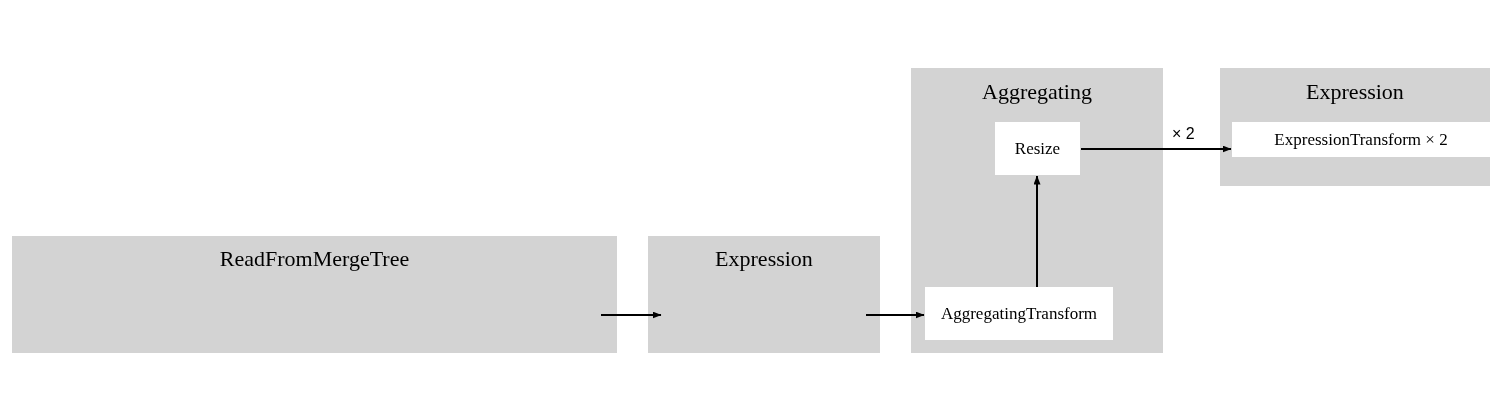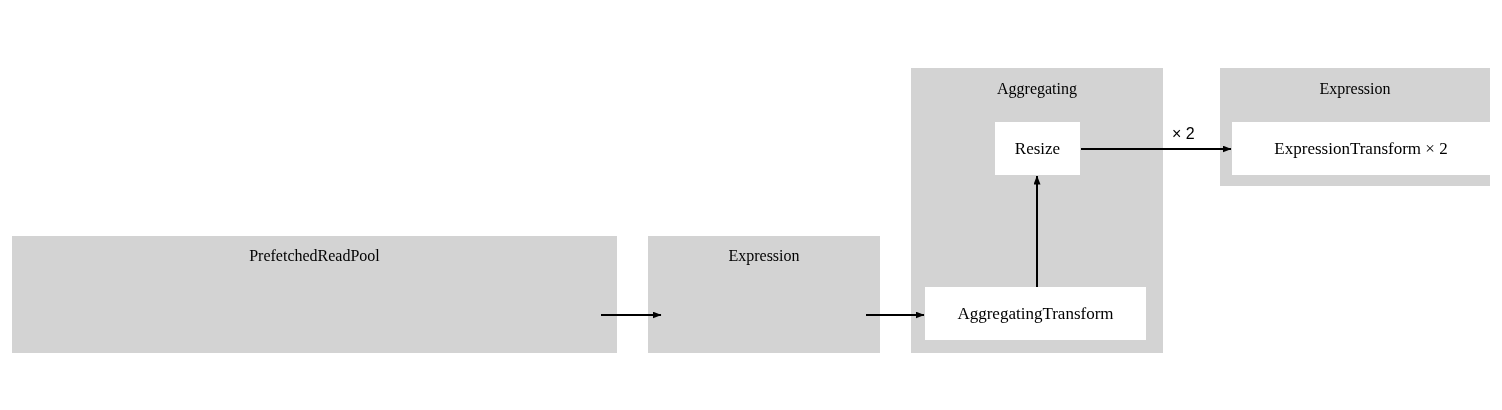--- a/index.html
+++ b/index.html
@@ -22,21 +22,21 @@
   .cluster {
     position: absolute;
     background: #d3d3d3;
     box-sizing: border-box;
   }
   .cluster-title {
     position: absolute;
     left: 0;
     right: 0;
     text-align: center;
-    font-size: 16px;
+    font-size: 22px;
     line-height: 1;
     color: #000000;
     white-space: nowrap;
   }
   .node {
     position: absolute;
     background: #ffffff;
     box-sizing: border-box;
     display: flex;
     align-items: center;
@@ -62,40 +62,40 @@
     white-space: nowrap;
     font-family: "Liberation Sans", "DejaVu Sans", sans-serif;
   }
 </style>
 </head>
 <body>
 
 <div id="canvas">
 
   <div class="cluster" style="left:12px; top:236px; width:605px; height:117px;">
-    <div class="cluster-title" style="top:12px;">PrefetchedReadPool</div>
+    <div class="cluster-title" style="top:12px;">ReadFromMergeTree</div>
   </div>
 
   <div class="cluster" style="left:648px; top:236px; width:232px; height:117px;">
     <div class="cluster-title" style="top:12px;">Expression</div>
   </div>
 
   <div class="cluster" style="left:911px; top:68px; width:252px; height:285px;">
     <div class="cluster-title" style="top:13px;">Aggregating</div>
     <div class="node" style="left:84px; top:54px; width:85px; height:53px;">
       <span>Resize</span>
     </div>
-    <div class="node" style="left:14px; top:219px; width:221px; height:53px;">
+    <div class="node" style="left:14px; top:219px; width:188px; height:53px;">
       <span>AggregatingTransform</span>
     </div>
   </div>
 
   <div class="cluster" style="left:1220px; top:68px; width:270px; height:118px;">
     <div class="cluster-title" style="top:13px;">Expression</div>
-    <div class="node" style="left:12px; top:54px; width:258px; height:53px;">
+    <div class="node" style="left:12px; top:54px; width:258px; height:35px;">
       <span>ExpressionTransform × 2</span>
     </div>
   </div>
 
   <svg class="edge-layer" viewBox="0 0 1502 410">
     <defs>
       <marker id="arrowhead" markerWidth="9" markerHeight="7" refX="8.5" refY="3.5" orient="auto" markerUnits="userSpaceOnUse">
         <polygon points="0 0, 9 3.5, 0 7" fill="#000000"></polygon>
       </marker>
     </defs>

